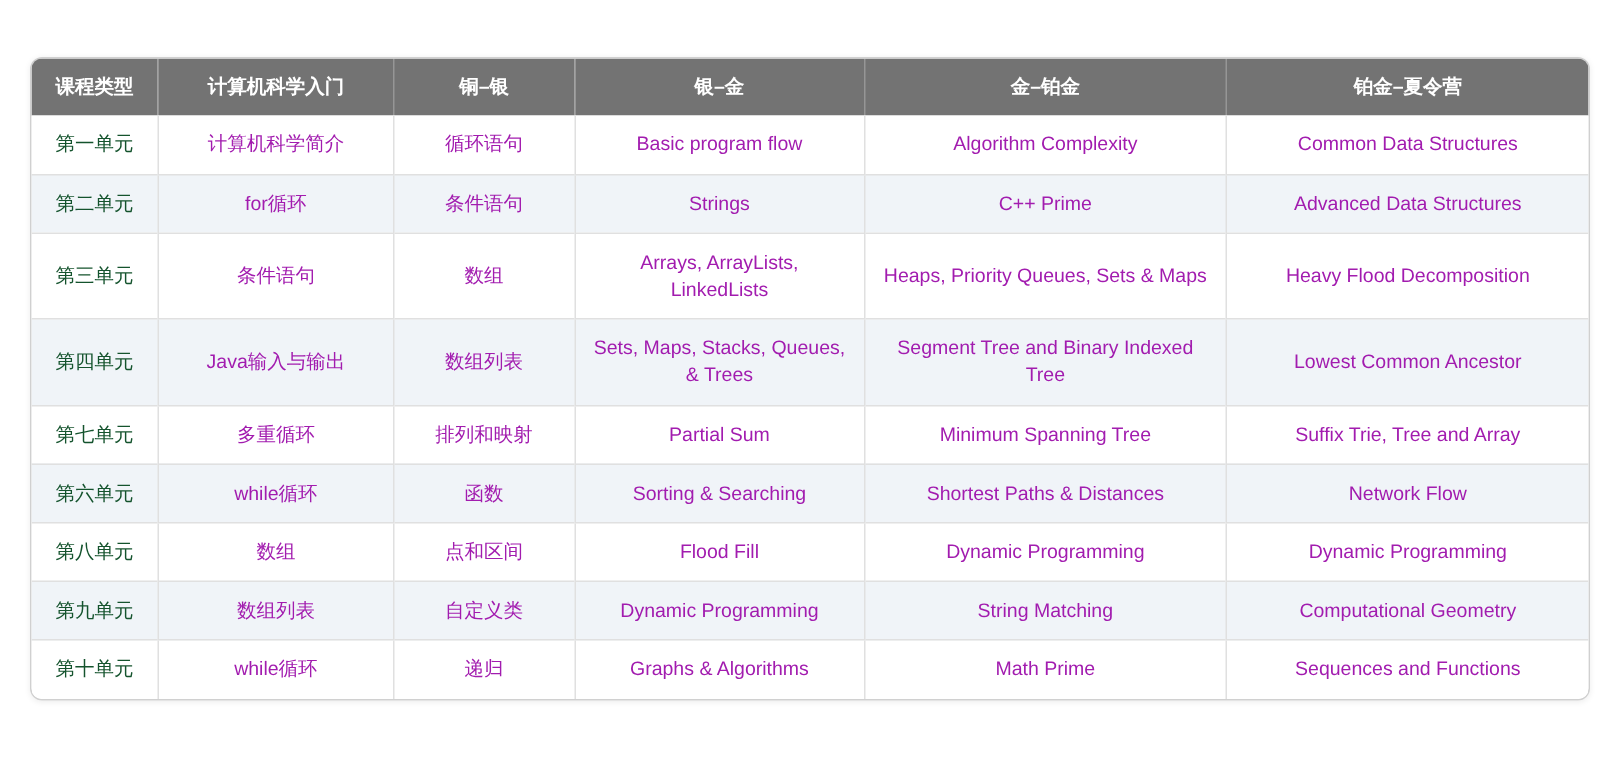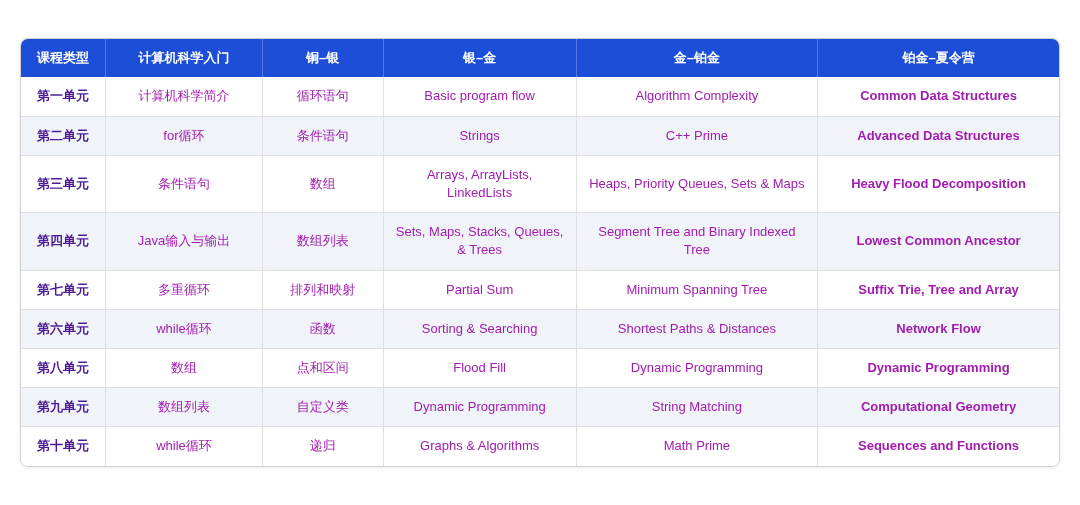--- a/index.html
+++ b/index.html
@@ -18,21 +18,21 @@
       border-radius: 8px;
       overflow: hidden;
       box-shadow: 0 1px 4px rgba(0,0,0,0.08);
     }
     table {
       width: 100%;
       border-collapse: collapse;
       font-size: 13px;
     }
     thead tr {
-      background: #1d4ed8;
+      background: #737373;
       color: #fff;
     }
     thead th {
       padding: 10px 8px;
       text-align: center;
       font-weight: 600;
       font-size: 13px;
       border-right: 1px solid rgba(255,255,255,0.25);
     }
     thead th:last-child { border-right: none; }
@@ -43,24 +43,24 @@
     tbody tr:nth-child(odd) { background: #fff; }
     tbody tr:nth-child(even) { background: #f0f4f8; }
     tbody td {
       padding: 10px 10px;
       text-align: center;
       vertical-align: middle;
       border-right: 1px solid #e0e0e0;
       color: #a21caf;
       line-height: 1.4;
     }
-    tbody td:last-child { border-right: none; font-weight: bold; }
+    tbody td:last-child { border-right: none; }
     tbody td:first-child {
-      font-weight: 700;
-      color: #4c1d95;
+      font-weight: 400;
+      color: #14532d;
     }
     .col-0 { width: 7%; }
     .col-1 { width: 13%; }
     .col-2 { width: 10%; margin-left: 33px; }
     .col-3 { width: 16%; }
     .col-4 { width: 20%; }
     .col-5 { width: 20%; }
   </style>
 </head>
 <body>

